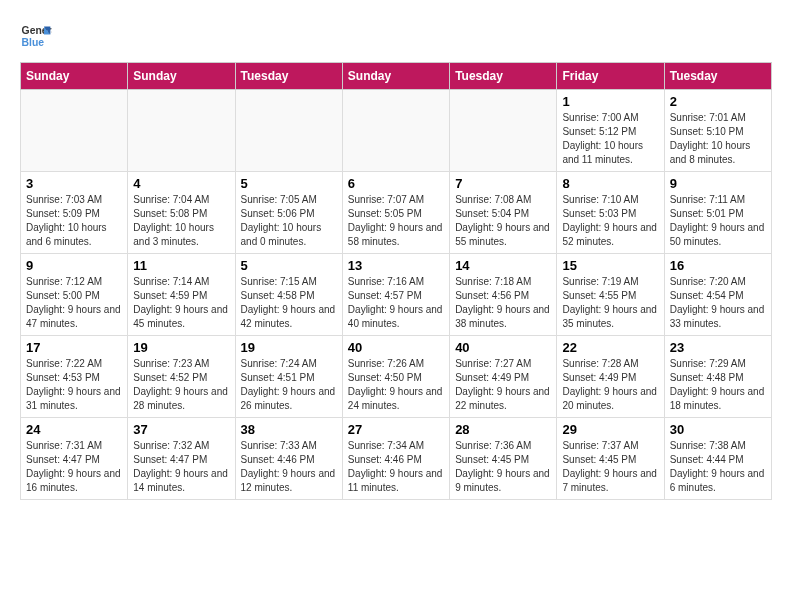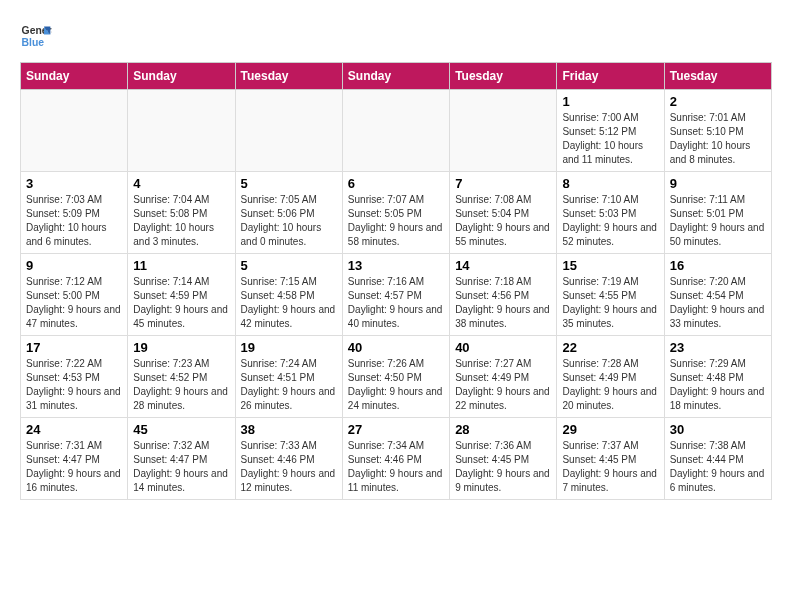--- a/index.html
+++ b/index.html
@@ -211,21 +211,21 @@
           <span class="day-number">23</span>
           <div class="day-info">Sunrise: 7:29 AM<br>Sunset: 4:48 PM<br>Daylight: 9 hours and 18 minutes.</div>
         </td>
       </tr>
       <tr class="week-row">
         <td>
           <span class="day-number">24</span>
           <div class="day-info">Sunrise: 7:31 AM<br>Sunset: 4:47 PM<br>Daylight: 9 hours and 16 minutes.</div>
         </td>
         <td>
-          <span class="day-number">45</span>
+          <span class="day-number">37</span>
           <div class="day-info">Sunrise: 7:32 AM<br>Sunset: 4:47 PM<br>Daylight: 9 hours and 14 minutes.</div>
         </td>
         <td>
           <span class="day-number">38</span>
           <div class="day-info">Sunrise: 7:33 AM<br>Sunset: 4:46 PM<br>Daylight: 9 hours and 12 minutes.</div>
         </td>
         <td>
           <span class="day-number">27</span>
           <div class="day-info">Sunrise: 7:34 AM<br>Sunset: 4:46 PM<br>Daylight: 9 hours and 11 minutes.</div>
         </td>

